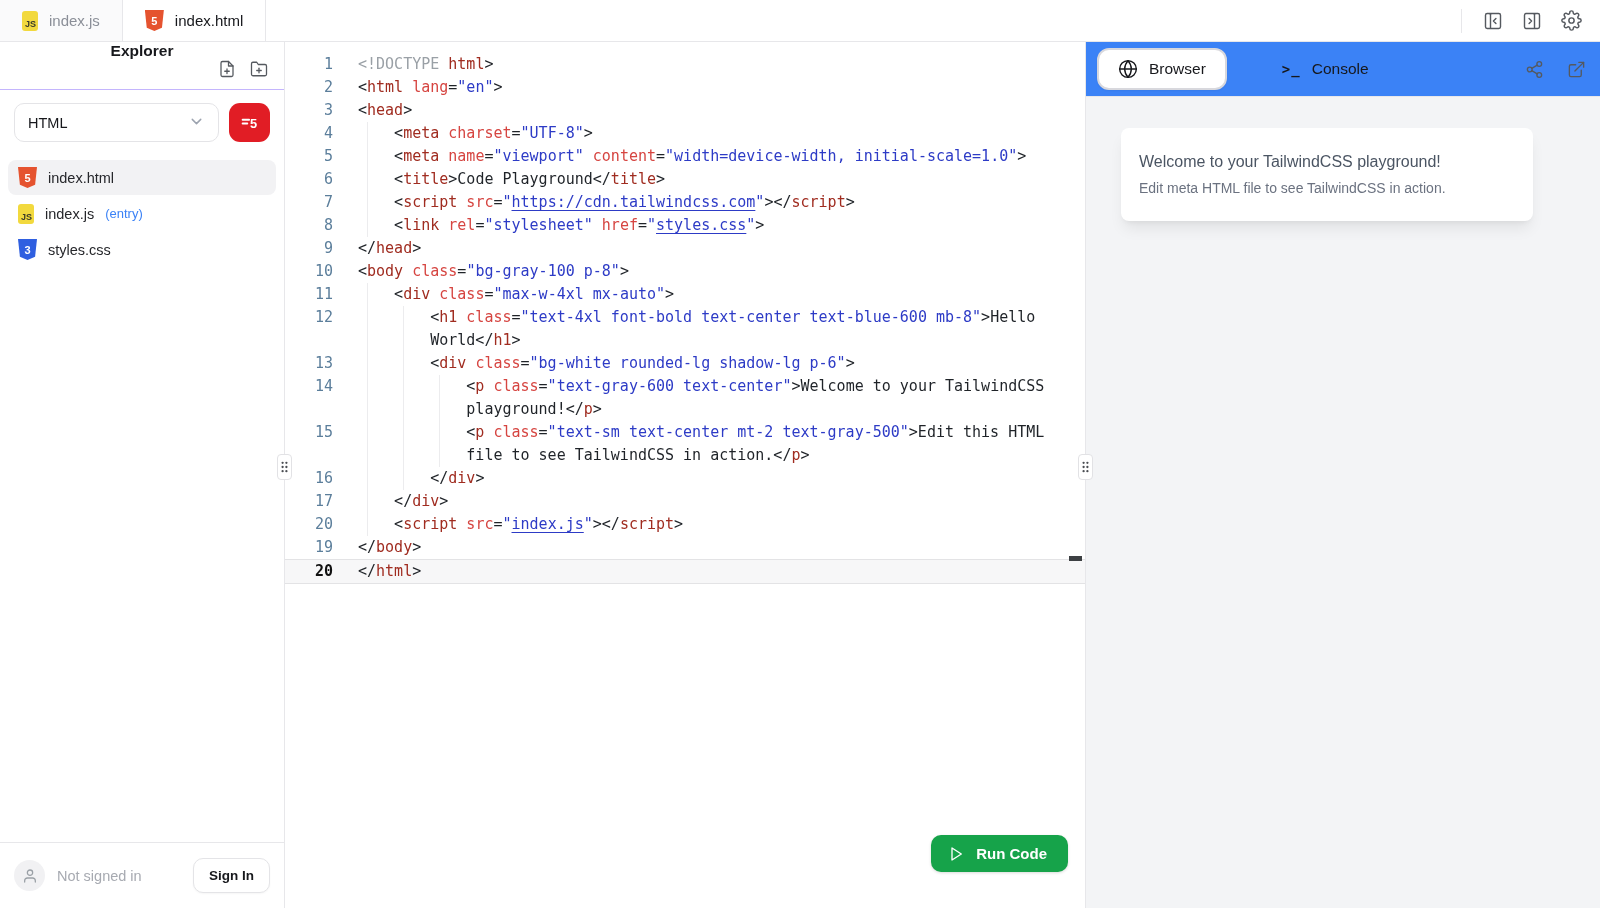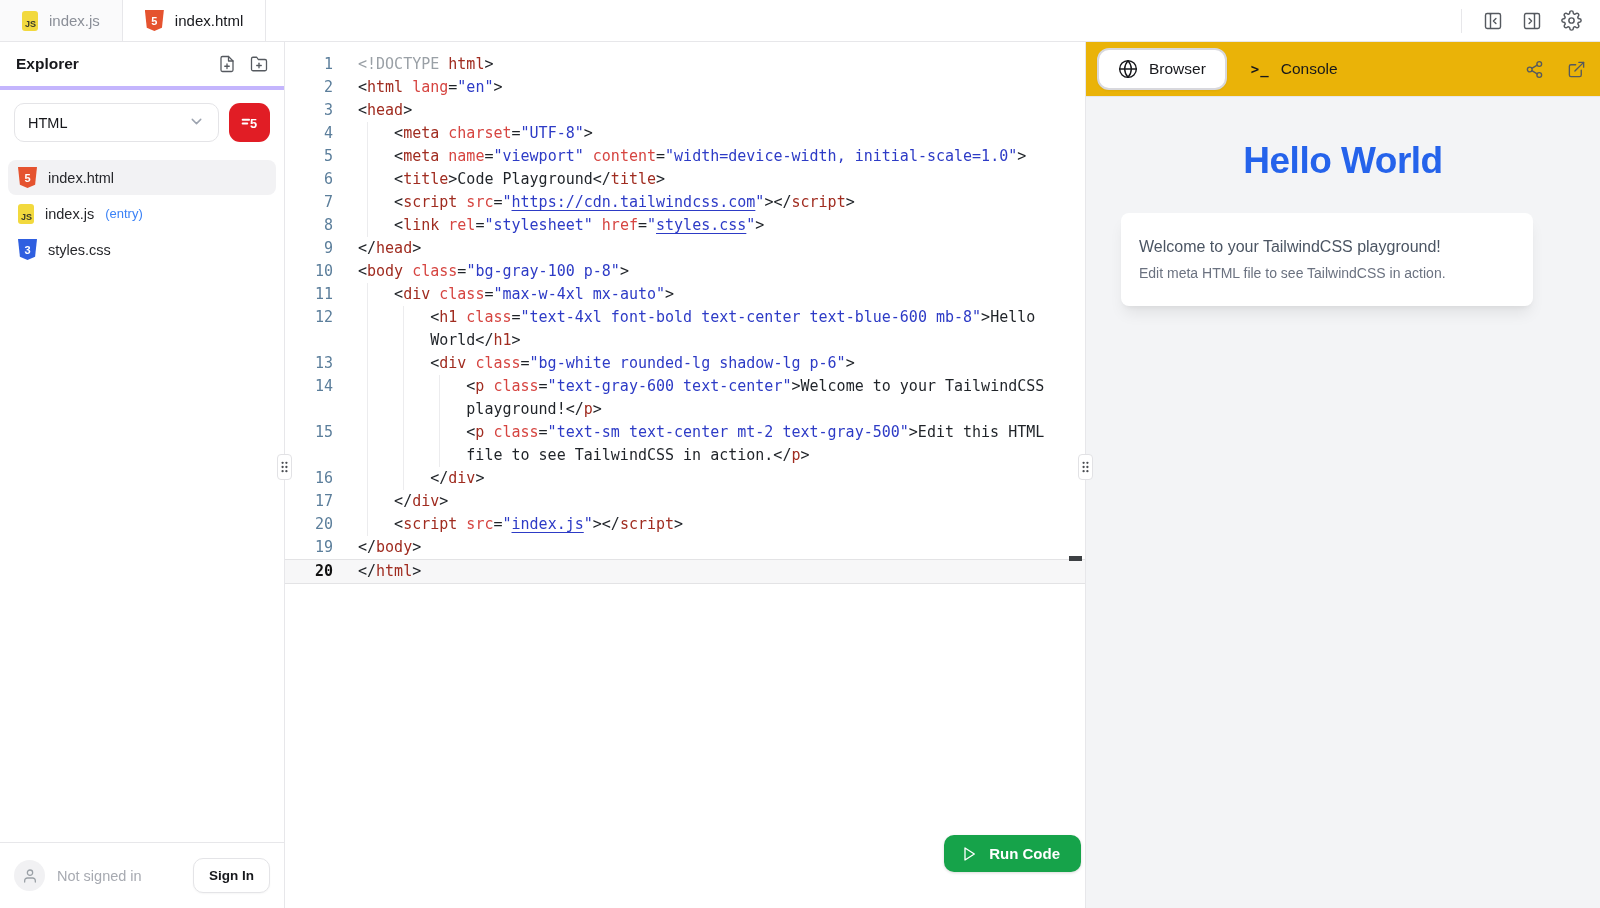--- a/index.html
+++ b/index.html
@@ -29,21 +29,21 @@
   .fi-html { background:#e5532f; }
   .fi-css { background:#2f5fe0; }
 
   
   .main { display:flex; height:866px; position:relative; }
 
   
   .sidebar { width:285px; flex:0 0 285px; border-right:1px solid #e7e7ea;
     display:flex; flex-direction:column; background:#fff; }
   .explorer-head { height:48px; display:flex; align-items:center; padding:0 16px;
-    border-bottom:4px solid #c4b5fd; }
+    border-bottom:1px solid #c4b5fd;flex-direction:column; }
   .explorer-title { font-size:15.5px; font-weight:700; }
   .explorer-actions { margin-left:auto; display:flex; gap:14px; color:#6b7076; }
   .template-row { display:flex; gap:10px; padding:13px 14px 12px 14px; align-items:center; }
   .tpl-select { flex:1 1 auto; height:39px; border:1px solid #e4e4e7; border-radius:10px;
     background:#fff; display:flex; align-items:center; padding:0 13px; font-size:14.5px;
     color:#17181c; cursor:pointer; }
   .tpl-select .chev { margin-left:auto; color:#9ca3af; }
   .format-btn { width:41px; height:39px; border:none; border-radius:11px; cursor:pointer;
     background:var(--accent-red,#e11d25); display:flex; align-items:center; justify-content:center; }
   .file-list { padding:6px 8px; display:flex; flex-direction:column; gap:1px; }
@@ -75,29 +75,29 @@
   .guide { width:4ch; border-left:1px solid #ececee; }
   .ctext { flex:1 1 auto; white-space:pre-wrap; overflow-wrap:break-word; padding-right:22px;
     color:#1f2328; }
   .tok-p { color:#1f2328; }
   .tok-g { color:#9aa0a6; }
   .tok-t { color:var(--tag,#a02c20); }
   .tok-a { color:var(--attr,#d64541); }
   .tok-v { color:var(--value,#2d3bc6); }
   .tok-l { color:var(--value,#2d3bc6); text-decoration:underline; text-underline-offset:3px; }
 
-  .run-btn { position:absolute; right:4px; bottom:36px; display:flex; align-items:center; gap:12px;
+  .run-btn { position:absolute; right:17px; bottom:36px; display:flex; align-items:center; gap:12px;
     background:var(--run-green,#16a34a); color:#fff; border:none; border-radius:10px;
     padding:10px 21px 10px 17px; font-size:15px; font-weight:600; cursor:pointer;
     font-family:"Liberation Sans", sans-serif; box-shadow:0 1px 3px rgba(0,0,0,.15); }
 
   
   .preview { width:514px; flex:0 0 514px; display:flex; flex-direction:column; background:#fff; }
   .preview-head { height:55px; display:flex; align-items:center; padding:0 14px 0 11px;
-    border-bottom:1px solid #e7e7ea; background:#eab308; }
+    border-bottom:1px solid #e7e7ea; background:#3b82f6;gap:31px; }
   .ptab { display:flex; align-items:center; gap:11px; font-size:15.5px; color:#17181c; cursor:pointer; }
   .ptab.pill { border:2px solid #d8d8dd; border-radius:12px; background:#fff; padding:9px 19px;
     font-weight:500; box-shadow:0 1px 2px rgba(0,0,0,.05); }
   .ptab.plain { padding:9px 16px; margin-left:8px; }
   .term-glyph { font-family:"DejaVu Sans Mono", monospace; font-weight:700; font-size:14px; letter-spacing:1px; }
   .preview-actions { margin-left:auto; display:flex; align-items:center; gap:23px; color:#55595f; }
   .preview-body { flex:1 1 auto; background:#f3f4f6; overflow:hidden; }
   .hello { margin-top:43px; text-align:center; font-size:37px; font-weight:700;
     color:var(--hello-blue,#2563eb); letter-spacing:-.5px; }
   .pcard { background:#fff; border-radius:8px; margin:31px 67px 0 35px; padding:25px 18px;
@@ -396,21 +396,20 @@
         <button class="icon-btn">
           <svg width="19" height="19" viewBox="0 0 24 24" fill="none" stroke="currentColor" stroke-width="1.7" stroke-linecap="round" stroke-linejoin="round">
               <path d="M18 13v6a2 2 0 0 1-2 2H5a2 2 0 0 1-2-2V8a2 2 0 0 1 2-2h6"></path>
               <polyline points="15 3 21 3 21 9"></polyline>
               <line x1="10" y1="14" x2="21" y2="3"></line>
             </svg>
         </button>
       </div>
     </div>
     <div class="preview-body">
-      <div class="hello">Hello World</div>
       <div class="pcard">
         <div class="pcard-l1">Welcome to your TailwindCSS playground!</div>
         <div class="pcard-l2">Edit meta HTML file to see TailwindCSS in action.</div>
       </div>
     </div>
   </section>
 
   <div class="grip grip-left">
     <svg width="9" height="14" viewBox="0 0 9 14">
         <g fill="#4a4d52">

